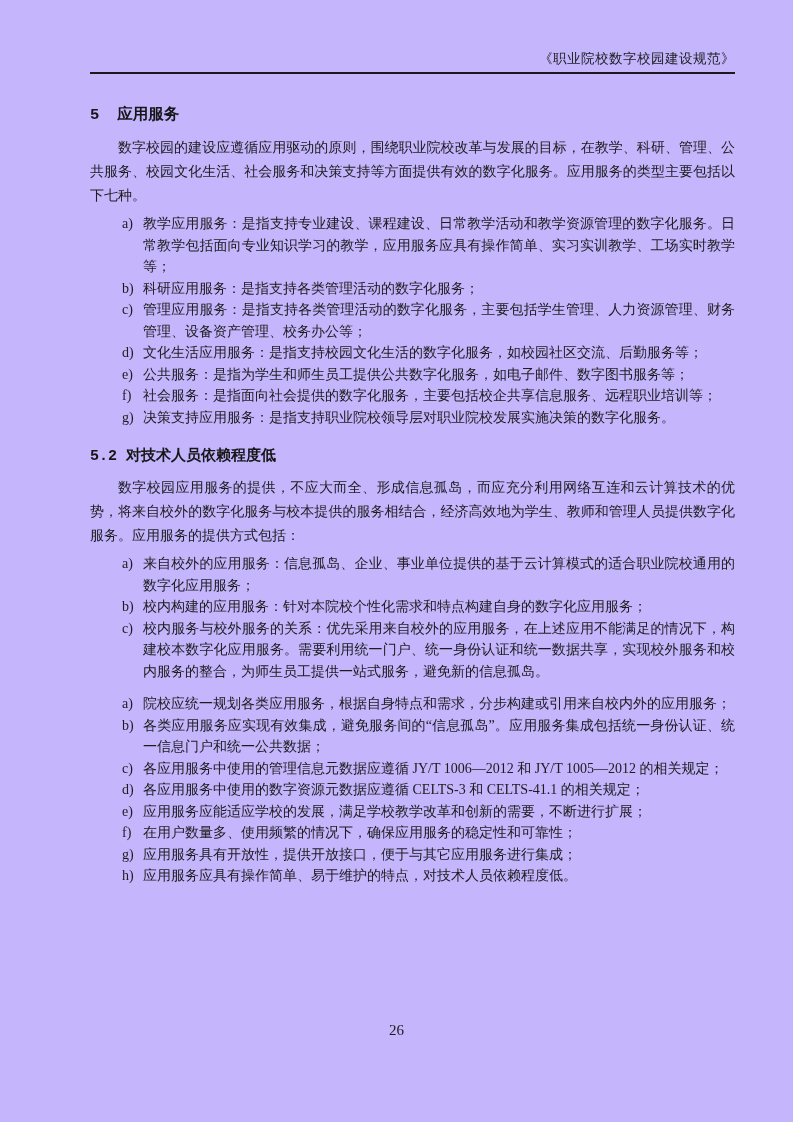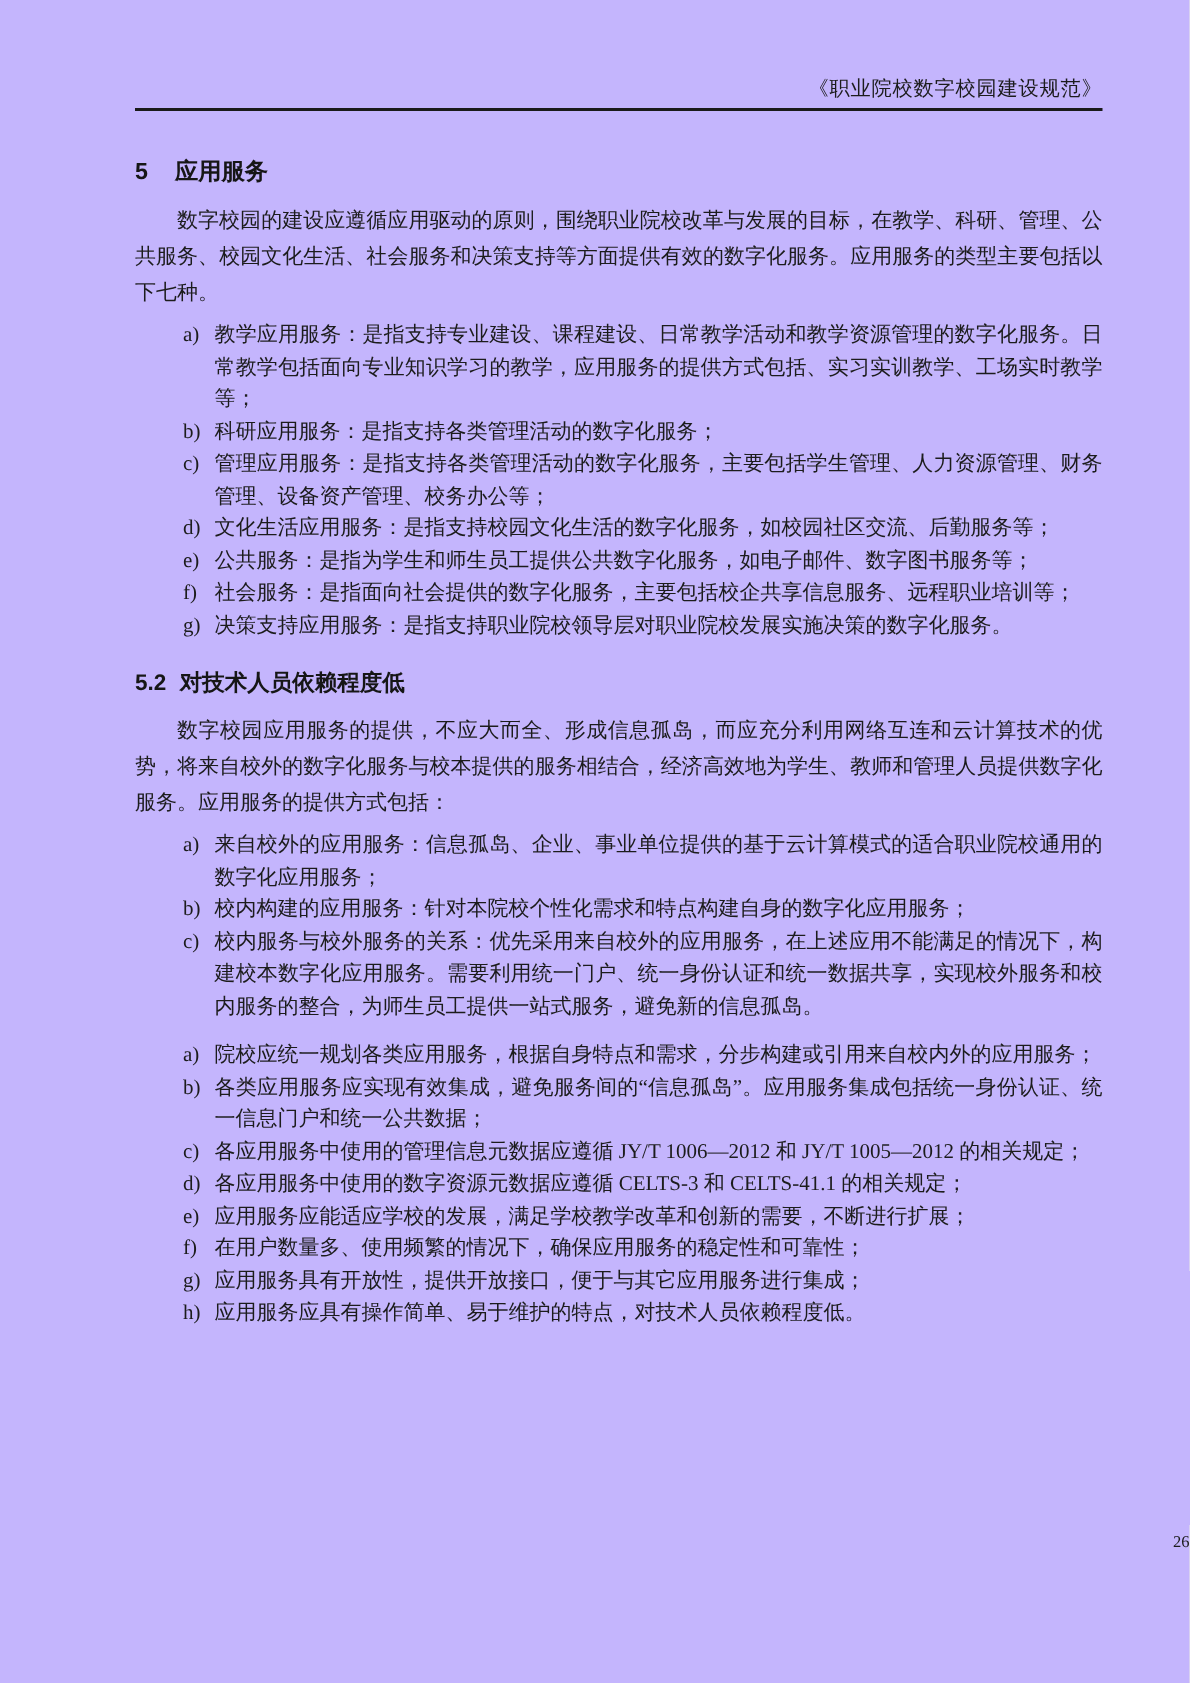--- a/index.html
+++ b/index.html
@@ -23,21 +23,21 @@
   }
   .header-rule {
     margin: 4px 58px 0 90px;
     border-top: 2.2px solid #1a1a1a;
     height: 0;
   }
   .content {
     margin: 0 58px 0 90px;
   }
   .h-sec, .h-sub {
-    font-family: Liberation Sans, sans-serif;
+    font-family: Liberation Mono, monospace;
     font-weight: 700;
     color: #161616;
   }
   .h-sec { margin: 30px 0 0 0; font-size: 15.5px; }
   .h-sec .num { display: inline-block; margin-right: 18px; }
   .h-sub { margin: 18px 0 0 0; font-size: 15px; }
   .h-sub .num { display: inline-block; margin-right: 9px; }
   .para {
     margin: 11px 0 0 0;
     text-indent: 2em;
@@ -51,22 +51,22 @@
     line-height: 21.5px;
     text-align: justify;
   }
   .li-label { flex: 0 0 21px; }
   .li-text { flex: 1 1 auto; }
   .page-number {
     position: absolute;
     left: 0;
     right: 0;
     top: 1022px;
-    text-align: right;
-    font-size: 11px;
+    text-align: center;
+    font-size: 15px;
   }
 </style>
 </head>
 <body>
 
 <div class="page">
 
   <div class="running-header">
     <span>《职业院校数字校园建设规范》</span>
   </div>
@@ -75,21 +75,21 @@
   <div class="content">
 
     <div class="h-sec">
       <span class="num">5</span><span>应用服务</span>
     </div>
 
     <p class="para">数字校园的建设应遵循应用驱动的原则，围绕职业院校改革与发展的目标，在教学、科研、管理、公共服务、校园文化生活、社会服务和决策支持等方面提供有效的数字化服务。应用服务的类型主要包括以下七种。</p>
     <div class="list">
       <div class="li">
         <span class="li-label">a)</span>
-        <span class="li-text">教学应用服务：是指支持专业建设、课程建设、日常教学活动和教学资源管理的数字化服务。日常教学包括面向专业知识学习的教学，应用服务的提供方式包括、实习实训教学、工场实时教学等；</span>
+        <span class="li-text">教学应用服务：是指支持专业建设、课程建设、日常教学活动和教学资源管理的数字化服务。日常教学包括面向专业知识学习的教学，应用服务应具有操作简单、实习实训教学、工场实时教学等；</span>
       </div>
       <div class="li">
         <span class="li-label">b)</span>
         <span class="li-text">科研应用服务：是指支持各类管理活动的数字化服务；</span>
       </div>
       <div class="li">
         <span class="li-label">c)</span>
         <span class="li-text">管理应用服务：是指支持各类管理活动的数字化服务，主要包括学生管理、人力资源管理、财务管理、设备资产管理、校务办公等；</span>
       </div>
       <div class="li">

